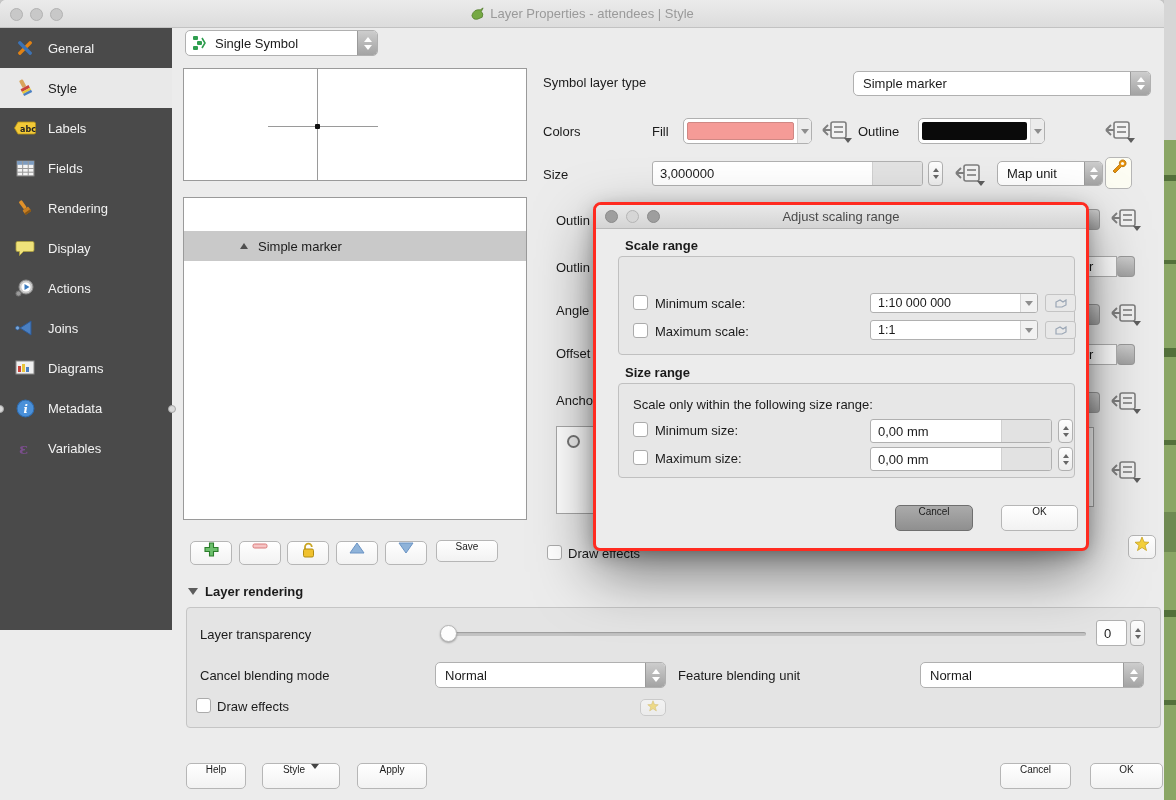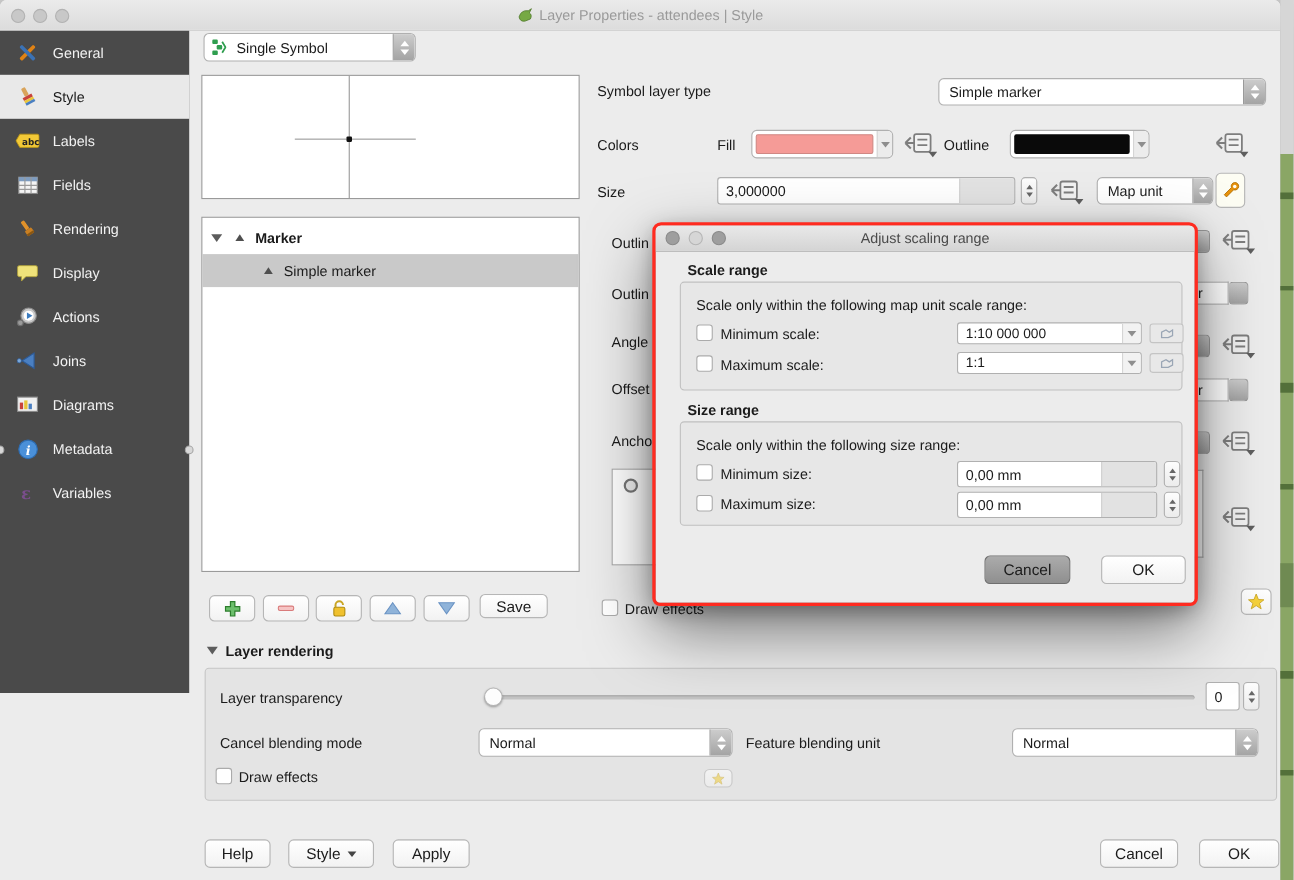--- a/index.html
+++ b/index.html
@@ -14,21 +14,21 @@
   #win-title { position:absolute; left:0; right:0; top:6px; text-align:center; color:#9a9a9a; font-size:13px; }
   #win-title .qgis-logo { display:inline-block; vertical-align:-3px; margin-right:5px; }
 
   
   #sidebar { position:absolute; left:0; top:28px; width:172px; height:602px; background:#4a4a4a; }
   .side-item { position:relative; height:40px; display:flex; align-items:center; gap:12px; padding-left:14px; color:#f2f2f2; font-size:13px; cursor:default; }
   .side-item.selected { background:#e9e9e9; color:#1b1b1b; }
   .side-item .sicon { width:22px; height:20px; display:flex; align-items:center; justify-content:center; flex:0 0 22px; }
 
   
-  .btn { position:absolute; background:linear-gradient(#ffffff,#f2f2f2); border:1px solid #b6b6b6; border-radius:5px; font-size:14px; display:flex; align-items:center; justify-content:center; color:#1b1b1b; }
+  .btn { position:absolute; background:linear-gradient(#ffffff,#f2f2f2); border:1px solid #b6b6b6; border-radius:5px; font-size:10px; display:flex; justify-content:center; color:#1b1b1b; }
   .combo { position:absolute; background:#fff; border:1px solid #b0b0b0; border-radius:5px; display:flex; align-items:center; overflow:hidden; }
   .combo .ctext { flex:1; padding-left:9px; font-size:13px; white-space:nowrap; }
   .stepper { width:20px; align-self:stretch; background:linear-gradient(#cdcdcd,#a3a3a3); border-left:1px solid #9a9a9a; display:flex; flex-direction:column; align-items:center; justify-content:center; gap:3px; }
   .stepper .up { width:0; height:0; border-left:4px solid transparent; border-right:4px solid transparent; border-bottom:5px solid #fff; }
   .stepper .dn { width:0; height:0; border-left:4px solid transparent; border-right:4px solid transparent; border-top:5px solid #fff; }
   .mini-stepper { position:absolute; width:15px; background:linear-gradient(#fdfdfd,#ececec); border:1px solid #b0b0b0; border-radius:4px; display:flex; flex-direction:column; align-items:center; justify-content:center; gap:3px; }
   .mini-stepper .up { width:0; height:0; border-left:3px solid transparent; border-right:3px solid transparent; border-bottom:4px solid #666; }
   .mini-stepper .dn { width:0; height:0; border-left:3px solid transparent; border-right:3px solid transparent; border-top:4px solid #666; }
   .spin { position:absolute; background:#fff; border:1px solid #b0b0b0; border-radius:3px; display:flex; align-items:center; overflow:hidden; }
   .spin .stext { flex:1; padding-left:7px; font-size:13px; }
@@ -225,25 +225,20 @@
       </span>
   </div>
 
   <div id="preview-box">
     <div class="abs" style="left:133px; top:0; width:1px; height:111px; background:#9a9a9a;"></div>
     <div class="abs" style="left:84px; top:57px; width:110px; height:1px; background:#9a9a9a;"></div>
     <div class="abs" style="left:131px; top:55px; width:5px; height:5px; background:#111; border-radius:1px;"></div>
   </div>
 
   <div id="tree-box">
-    <div class="tree-row" style="top:3px;">
-      <span class="tri-dn" style="margin-left:8px; margin-right:12px;"></span>
-      <span class="mini-marker"></span>
-      <span style="font-weight:bold;">Marker</span>
-    </div>
     <div class="tree-row" style="top:33px; background:#c9c9c9;">
       <span class="mini-marker" style="margin-left:56px;"></span>
       <span>Simple marker</span>
     </div>
   </div>
 
   <div class="lbl" style="left:543px; top:75px;">Symbol layer type</div>
   <div class="combo" style="left:853px; top:71px; width:298px; height:25px;">
     <span class="ctext">Simple marker</span>
     <span class="stepper">
@@ -460,21 +455,20 @@
 <div id="dialog">
   <div id="dialog-titlebar">
     <div class="dlg-dot" style="left:9px; background:#9e9e9e; border:1px solid #8a8a8a;"></div>
     <div class="dlg-dot" style="left:30px; background:#d6d6d6; border:1px solid #b5b5b5;"></div>
     <div class="dlg-dot" style="left:51px; background:#9e9e9e; border:1px solid #8a8a8a;"></div>
     <div id="dialog-title">Adjust scaling range</div>
   </div>
 
   <div class="hdr" style="left:29px; top:33px;">Scale range</div>
   <div class="groupbox" style="left:22px; top:51px; width:457px; height:99px;">
-    <div class="lbl" style="left:14px; top:13px;">Scale only within the following map unit scale range:</div>
     <div class="checkbox" style="left:14px; top:38px;"></div>
     <div class="lbl" style="left:36px; top:39px;">Minimum scale:</div>
     <div class="combo" style="left:251px; top:36px; width:168px; height:20px; border-radius:3px;">
       <span class="ctext" style="font-size:12.5px; padding-left:7px;">1:10 000 000</span>
       <span class="combo-arrow"></span>
     </div>
     <div class="extent-btn" style="left:426px; top:37px;">
       <svg width="12" height="9" viewBox="0 0 12 9">
           <path d="M1 8 L1 3 L5 1 L8 3 L11 1 L11 6 L7 8 Z" fill="none" stroke="#9aa6b5" stroke-width="1.2"></path>
         </svg>

